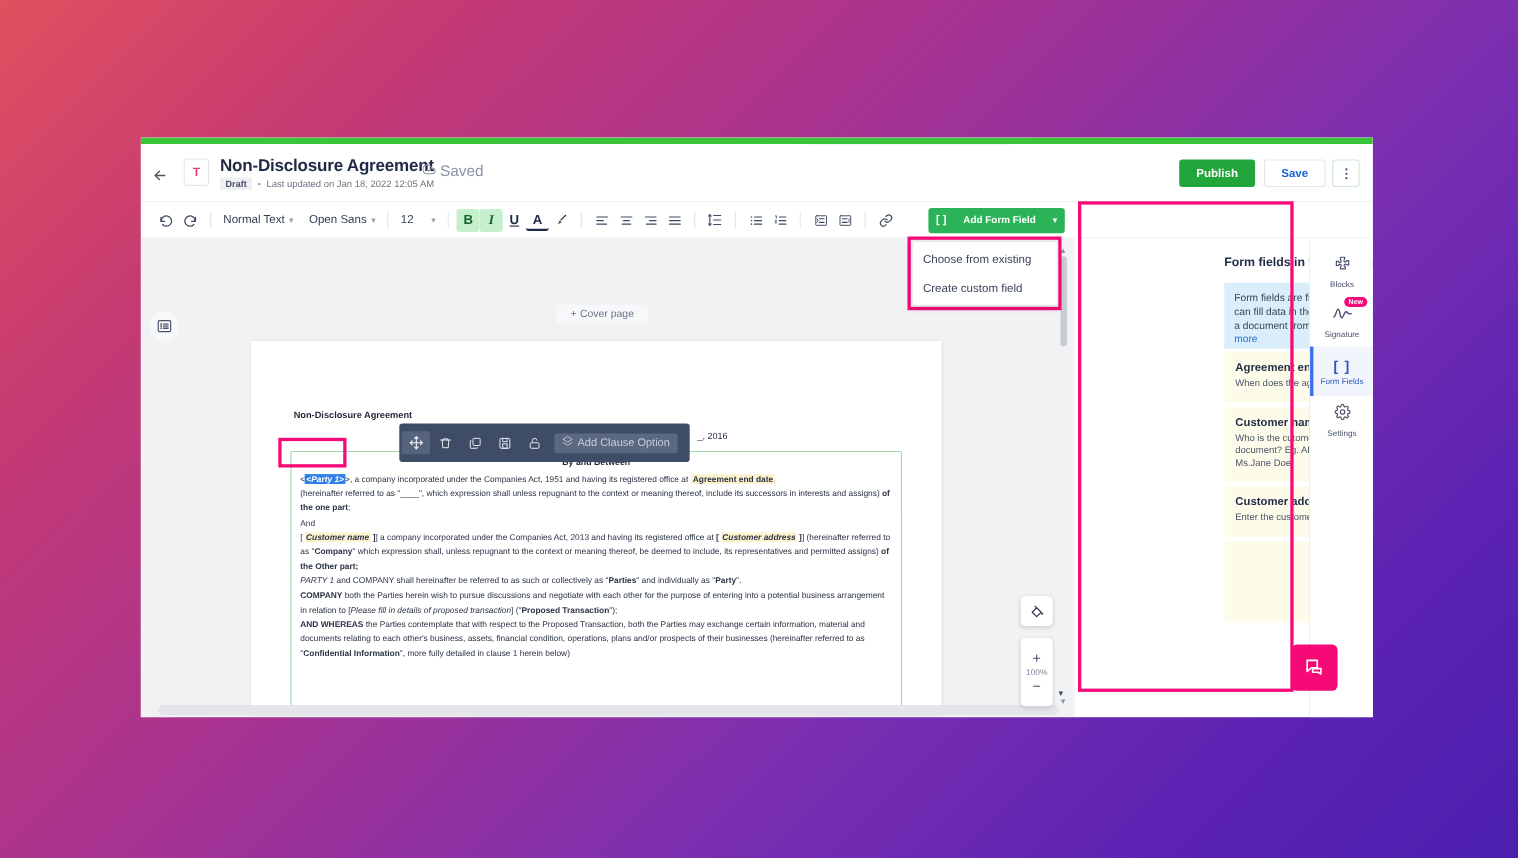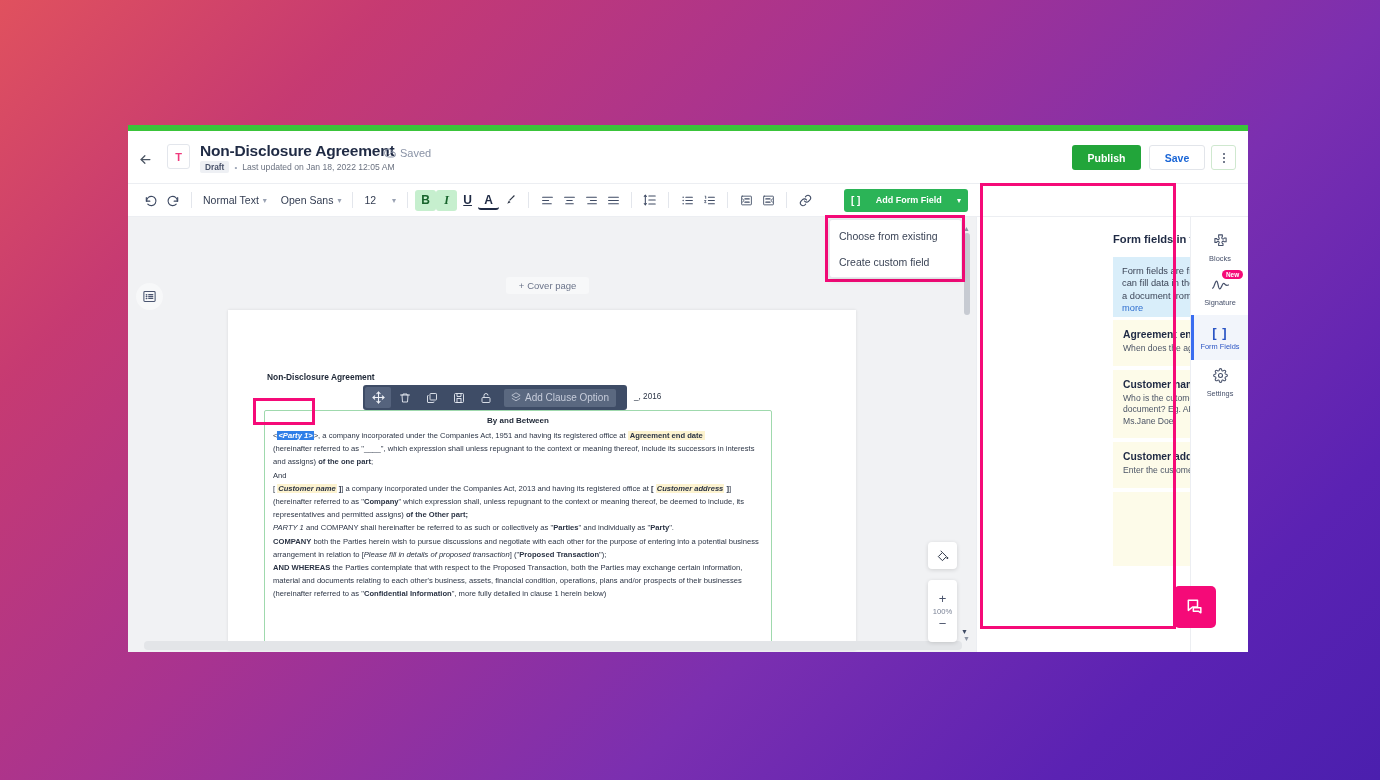--- a/index.html
+++ b/index.html
@@ -41,22 +41,22 @@
     position:absolute; left:39px; top:13px; width:23px; height:25px;
     border:1px solid #e3e6ec; border-radius:3px; background:#fff;
     display:flex; align-items:center; justify-content:center;
     color:#ef3a7d; font-size:11px; font-weight:700;
   }
   .doc-title{
     position:absolute; left:72px; top:11px; font-size:15.5px; font-weight:700;
     color:#1f2a44; letter-spacing:-.2px;
   }
   .saved-wrap{
-    position:absolute; left:256px; top:16px; display:flex; align-items:flex-start; gap:4px;
-    color:#8a93a6; font-size:11px;
+    position:absolute; left:256px; top:16px; display:flex; align-items:center; gap:4px;
+    color:#8a93a6; font-size:14px;
   }
   .cloud-ic{ display:block; }
   .meta-row{
     position:absolute; left:72px; top:30px; display:flex; align-items:center; gap:5px;
     font-size:8.6px; color:#6b7280;
   }
   .pill-draft{
     background:#eef0f4; color:#49526a; border-radius:2px;
     padding:1px 5px; font-size:8.3px; font-weight:600;
   }
@@ -151,39 +151,39 @@
     display:flex; align-items:center; justify-content:center; gap:3px; cursor:pointer;
   }
   .page{
     position:absolute; left:100px; top:185px; width:628px; height:340px;
     background:#fff; box-shadow:0 0 3px rgba(0,0,0,.10);
   }
   .doc-heading{
     position:absolute; left:39px; top:62px; font-size:8.4px; font-weight:700; color:#1d2635;
   }
   .clause-toolbar{
-    position:absolute; left:135px; top:75px; width:264px; height:25px;
+    position:absolute; left:135px; top:75px; width:264px; height:35px;
     background:#3e4c66; border-radius:3px; display:flex; align-items:center;
     padding:0 2px; gap:1px; z-index:20;
   }
   .ct-btn{
     width:26px;height:21px;display:flex;align-items:center;justify-content:center;
     color:#e8ecf4; cursor:pointer; border-radius:2px;
   }
   .ct-btn.drag{ background:#55637d;}
   .ct-acl{
     height:18px; background:#5a6880; border-radius:2px; color:#c6ccda;
     font-size:10px; display:flex; align-items:center; gap:4px;
     padding:0 7px; margin-left:4px; cursor:pointer;
   }
   .year-frag{
     position:absolute; left:406px; top:82px; font-size:8.2px; color:#2b3445;
   }
   .clause-box{
-    position:absolute; left:36px; top:100px; width:508px; height:235px;
+    position:absolute; left:36px; top:100px; width:556px; height:235px;
     border:1px solid #9fd9ad; border-radius:2px; padding:4px 8px 0 8px;
     overflow:hidden;
   }
   .ctr{ text-align:center; font-weight:700; font-size:8px; color:#1d2635; margin:1px 0 4px;}
   .ln{ font-size:7.6px; color:#2b3445; line-height:13.2px; }
   .ln b{ font-weight:700; }
   .ln i{ font-style:italic; }
   .hl-field{ background:#fdf3cf; font-weight:700; padding:0 2px; }
   .hl-field-i{ background:#fdf3cf; font-style:italic; font-weight:700; padding:0 1px;}
   .sel-party{ background:#2f7fe8; color:#fff; font-style:italic; font-weight:600; padding:0 1px;}

